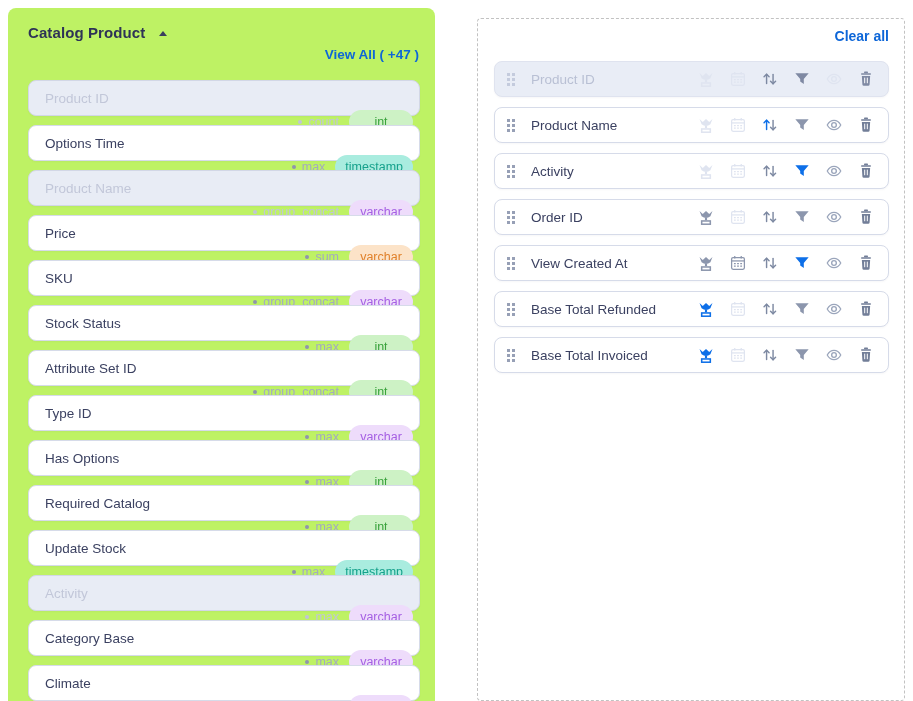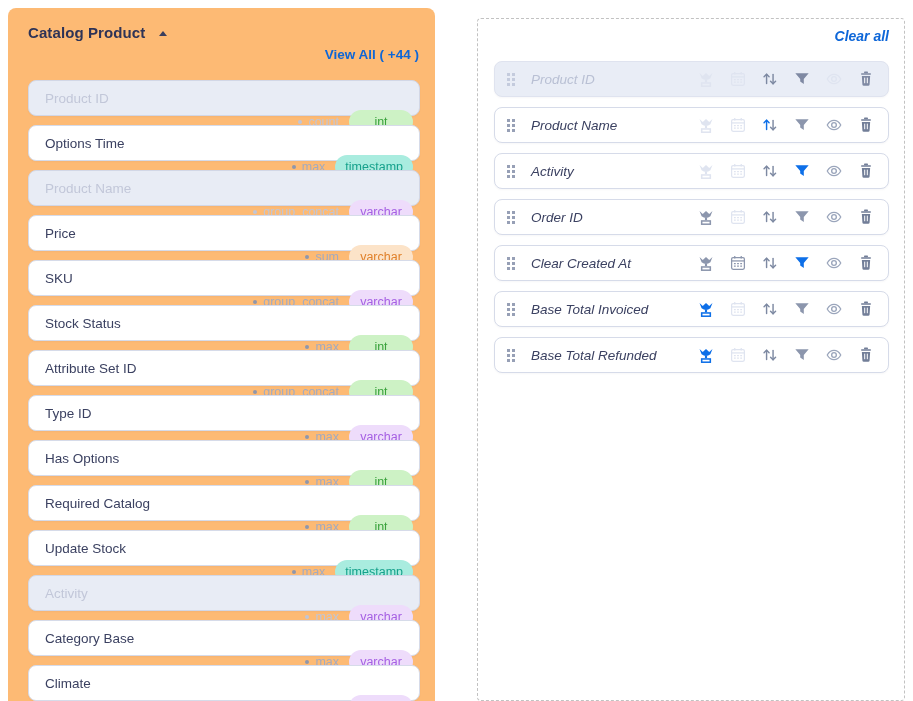--- a/index.html
+++ b/index.html
@@ -6,21 +6,21 @@
   html,body { background:#ffffff; }
   .canvas {
     position:relative; width:913px; height:701px; overflow:hidden;
     background:#ffffff;
     font-family:"Liberation Sans", sans-serif;
   }
 
   
   .left-panel {
     position:absolute; left:8px; top:8px; width:427px; height:693px;
-    background:#fdba74; border-radius:8px 8px 0 0;
+    background:#bef264; border-radius:8px 8px 0 0;
   }
   .panel-header { padding:14px 16px 0 20px; }
   .title-row { display:flex; align-items:center; height:20px; }
   .panel-title { font-size:15px; font-weight:700; color:#2e3356; letter-spacing:.1px; }
   .caret-up {
     width:0; height:0; margin-left:14px; margin-top:2px; cursor:pointer;
     border-left:4px solid transparent; border-right:4px solid transparent;
     border-bottom:5px solid #3a3f5e;
   }
   .view-all-row { display:flex; justify-content:flex-end; margin-top:5px; height:18px; }
@@ -42,21 +42,21 @@
   .field-card.disabled .agg-dot { background:#c0c5d6; }
   .field-card.disabled .agg-text { color:#c0c5d6; }
   .type-badge {
     min-width:64px; padding:5px 10px; border-radius:12px;
     font-size:12.5px; text-align:center; white-space:nowrap;
   }
 
   
   .right-panel {
     position:absolute; left:477px; top:18px; width:428px; height:683px;
-    background:#ffffff; border:1px dashed #c2c2c2; border-radius:4px;font-style:italic;
+    background:#ffffff; border:1px dashed #c2c2c2; border-radius:4px;
   }
   .clear-all-row { display:flex; justify-content:flex-end; padding:9px 15px 0 0; height:29px; }
   .clear-all { font-size:14px; font-weight:600; color:#0d66d8; cursor:pointer; text-decoration:none; }
   .column-list { display:flex; flex-direction:column; gap:10px; padding:13px 15px 0 16px; }
   .column-row {
     display:flex; align-items:center; height:36px; flex:0 0 36px;
     background:#ffffff; border:1px solid #d6dbe9; border-radius:8px;
     padding:0 13px 0 12px;
     box-shadow:0 1px 2px rgba(46,51,86,.04);
   }
@@ -88,21 +88,21 @@
 
 <div class="canvas">
 
   <section class="left-panel">
     <div class="panel-header">
       <div class="title-row">
         <h2 class="panel-title">Catalog Product</h2>
         <span class="caret-up"></span>
       </div>
       <div class="view-all-row">
-        <a class="view-all">View All ( +44 )</a>
+        <a class="view-all">View All ( +47 )</a>
       </div>
     </div>
     <div class="field-list" id="field-list">
         <div class="field-card disabled">
     <span class="field-label">Product ID</span>
     <span class="field-right">
       <span class="agg-dot"></span>
       <span class="agg-text">count</span>
       <span class="type-badge" style="background: rgb(205, 242, 197); color: rgb(58, 162, 60);">int</span>
     </span>
@@ -469,21 +469,21 @@
   </div>
         <div class="column-row">
     <span class="drag-handle">
       <i></i>
             <i></i>
             <i></i>
             <i></i>
             <i></i>
             <i></i>
     </span>
-    <span class="col-label">Clear Created At</span>
+    <span class="col-label">View Created At</span>
     <span class="icon-group">
       <span class="ic ic-aggregate state-normal">
         <svg viewBox="0 0 20 20" fill="currentColor">
           <path d="M2.8 3.2 L6.4 6.6 L10 3.4 L13.6 6.6 L17.2 3.2 L14.9 9.3 Q10 12.9 5.1 9.3 Z"></path>
           <rect x="8.8" y="10.8" width="2.4" height="2.8"></rect>
           <rect x="5.2" y="14.4" width="9.6" height="3.6" fill="none" stroke="currentColor" stroke-width="1.7"></rect>
         </svg>
       </span>
       <span class="ic ic-calendar state-normal">
         <svg viewBox="0 0 20 20" fill="none" stroke="currentColor" stroke-width="1.4">
@@ -531,21 +531,21 @@
   </div>
         <div class="column-row">
     <span class="drag-handle">
       <i></i>
             <i></i>
             <i></i>
             <i></i>
             <i></i>
             <i></i>
     </span>
-    <span class="col-label">Base Total Invoiced</span>
+    <span class="col-label">Base Total Refunded</span>
     <span class="icon-group">
       <span class="ic ic-aggregate state-active">
         <svg viewBox="0 0 20 20" fill="currentColor">
           <path d="M2.8 3.2 L6.4 6.6 L10 3.4 L13.6 6.6 L17.2 3.2 L14.9 9.3 Q10 12.9 5.1 9.3 Z"></path>
           <rect x="8.8" y="10.8" width="2.4" height="2.8"></rect>
           <rect x="5.2" y="14.4" width="9.6" height="3.6" fill="none" stroke="currentColor" stroke-width="1.7"></rect>
         </svg>
       </span>
       <span class="ic ic-calendar state-disabled">
         <svg viewBox="0 0 20 20" fill="none" stroke="currentColor" stroke-width="1.4">
@@ -593,21 +593,21 @@
   </div>
         <div class="column-row">
     <span class="drag-handle">
       <i></i>
             <i></i>
             <i></i>
             <i></i>
             <i></i>
             <i></i>
     </span>
-    <span class="col-label">Base Total Refunded</span>
+    <span class="col-label">Base Total Invoiced</span>
     <span class="icon-group">
       <span class="ic ic-aggregate state-active">
         <svg viewBox="0 0 20 20" fill="currentColor">
           <path d="M2.8 3.2 L6.4 6.6 L10 3.4 L13.6 6.6 L17.2 3.2 L14.9 9.3 Q10 12.9 5.1 9.3 Z"></path>
           <rect x="8.8" y="10.8" width="2.4" height="2.8"></rect>
           <rect x="5.2" y="14.4" width="9.6" height="3.6" fill="none" stroke="currentColor" stroke-width="1.7"></rect>
         </svg>
       </span>
       <span class="ic ic-calendar state-disabled">
         <svg viewBox="0 0 20 20" fill="none" stroke="currentColor" stroke-width="1.4">

